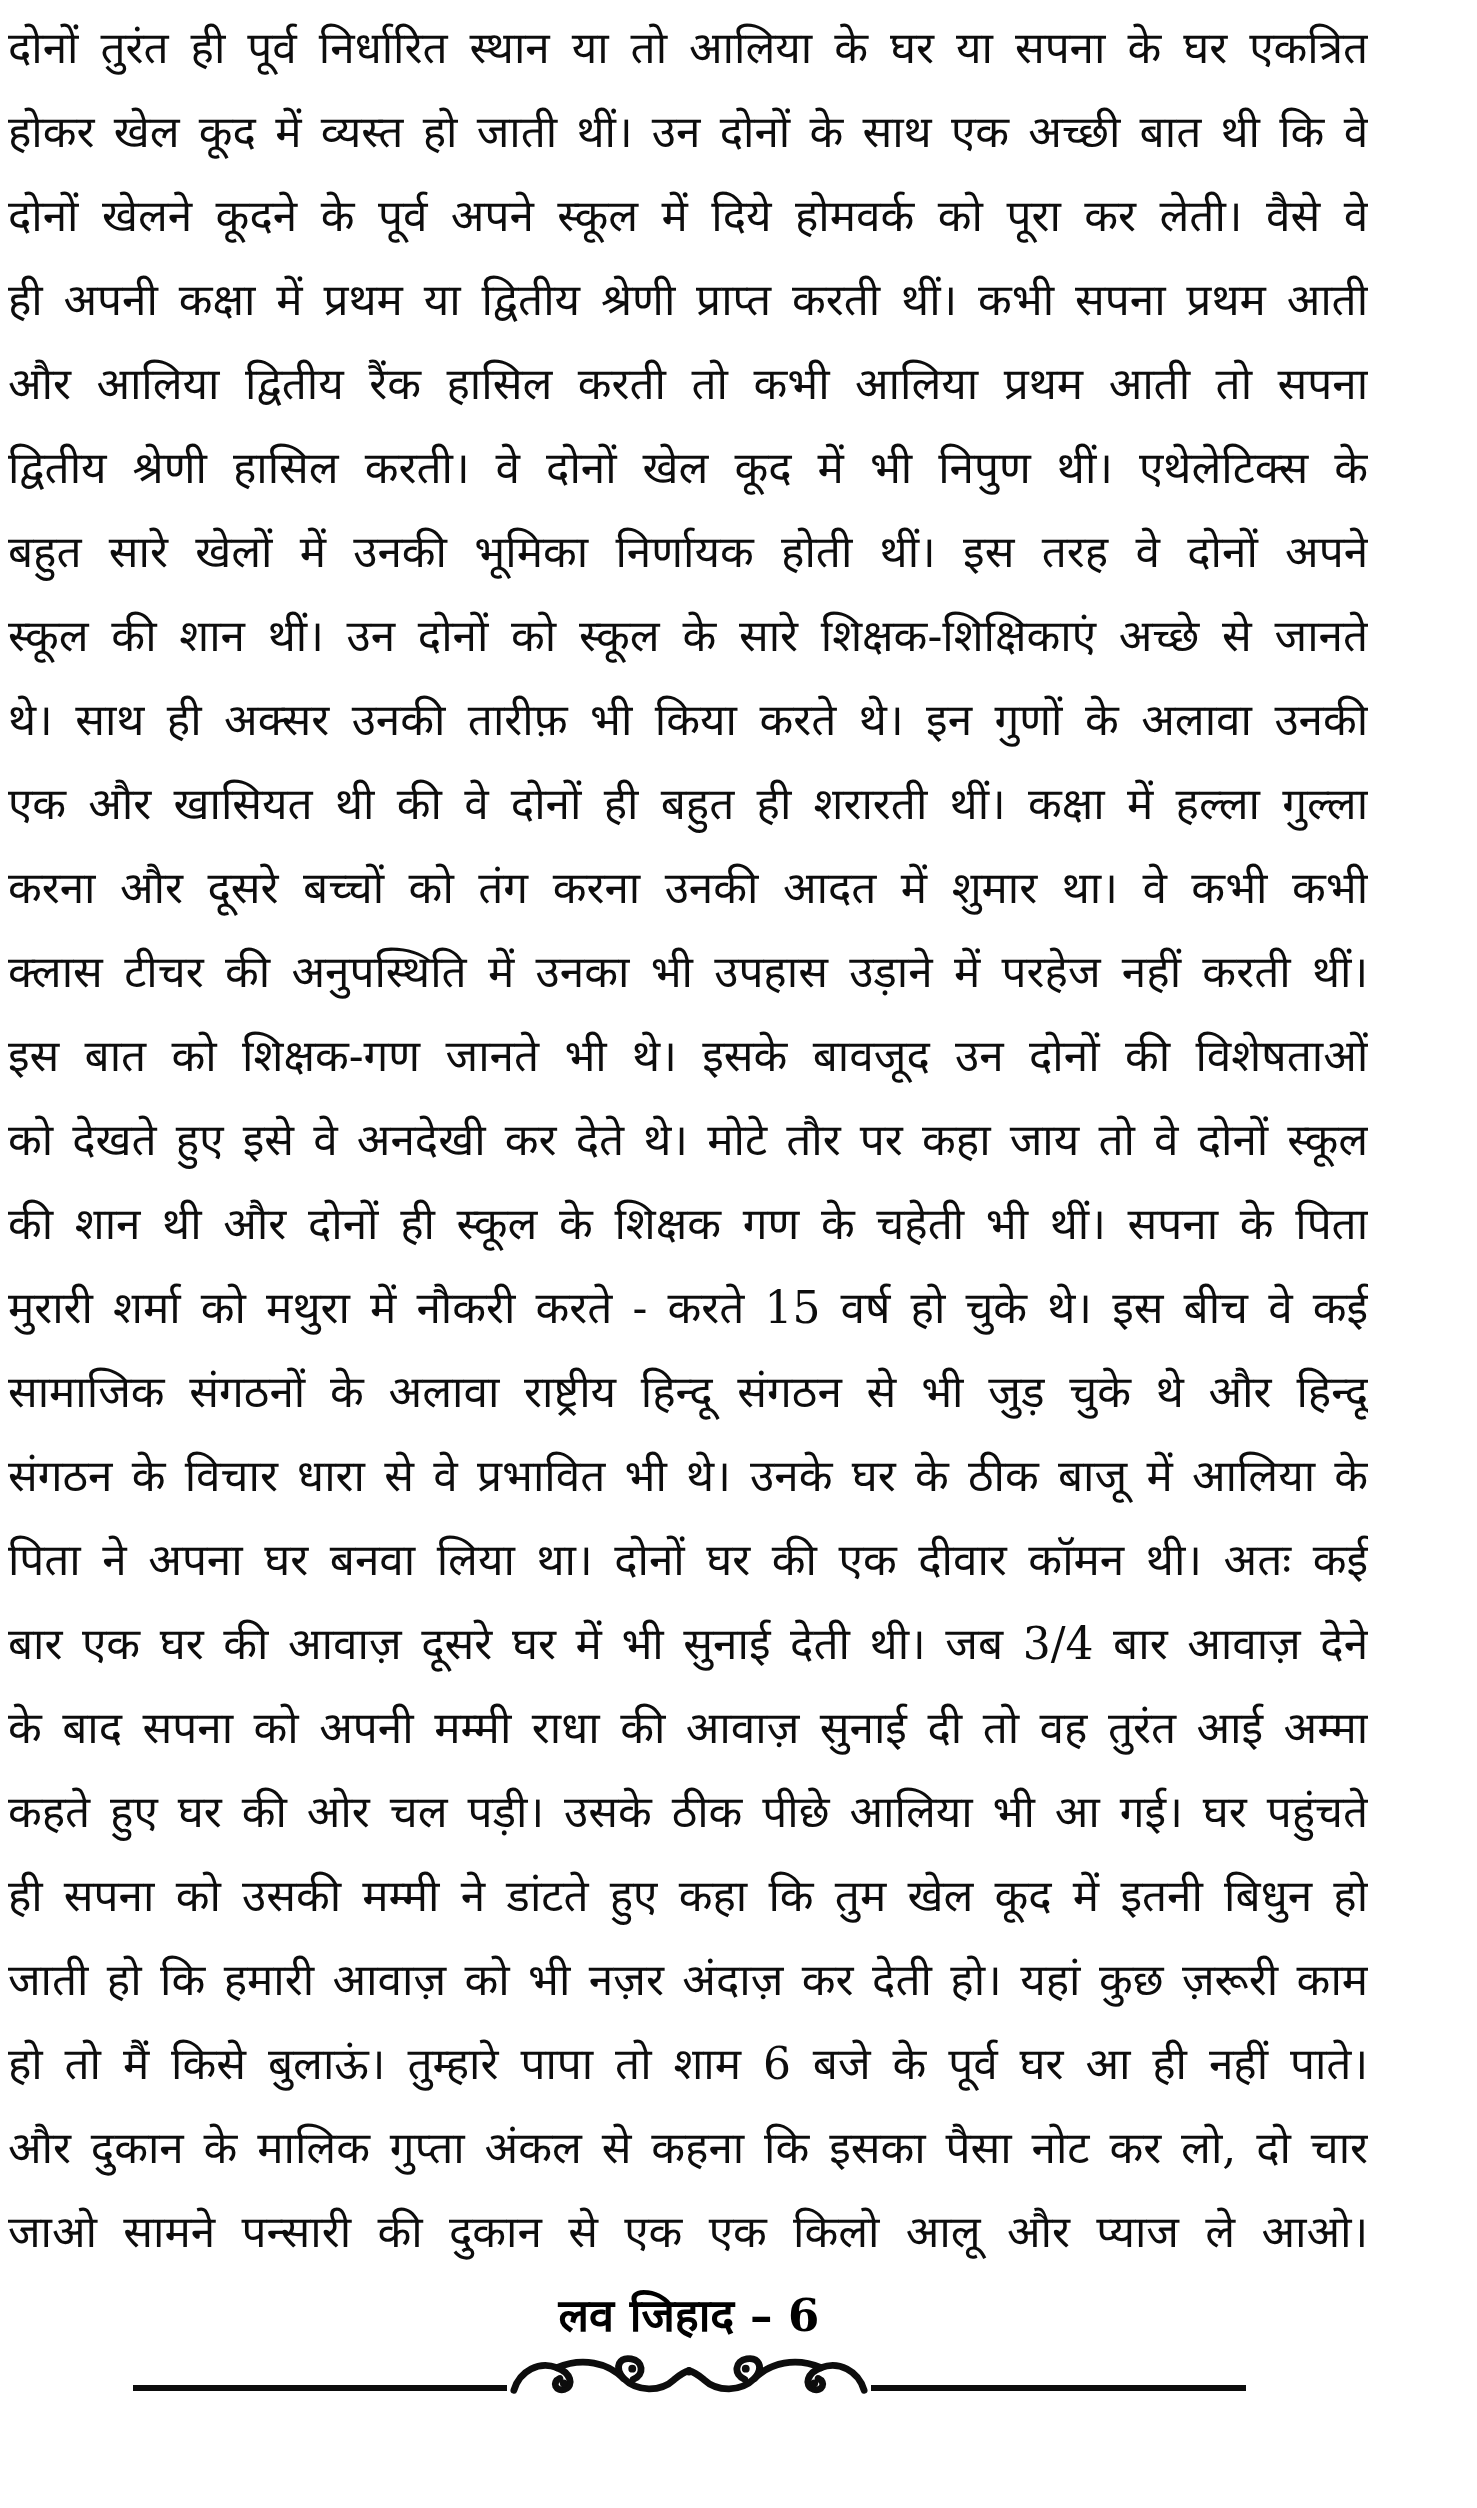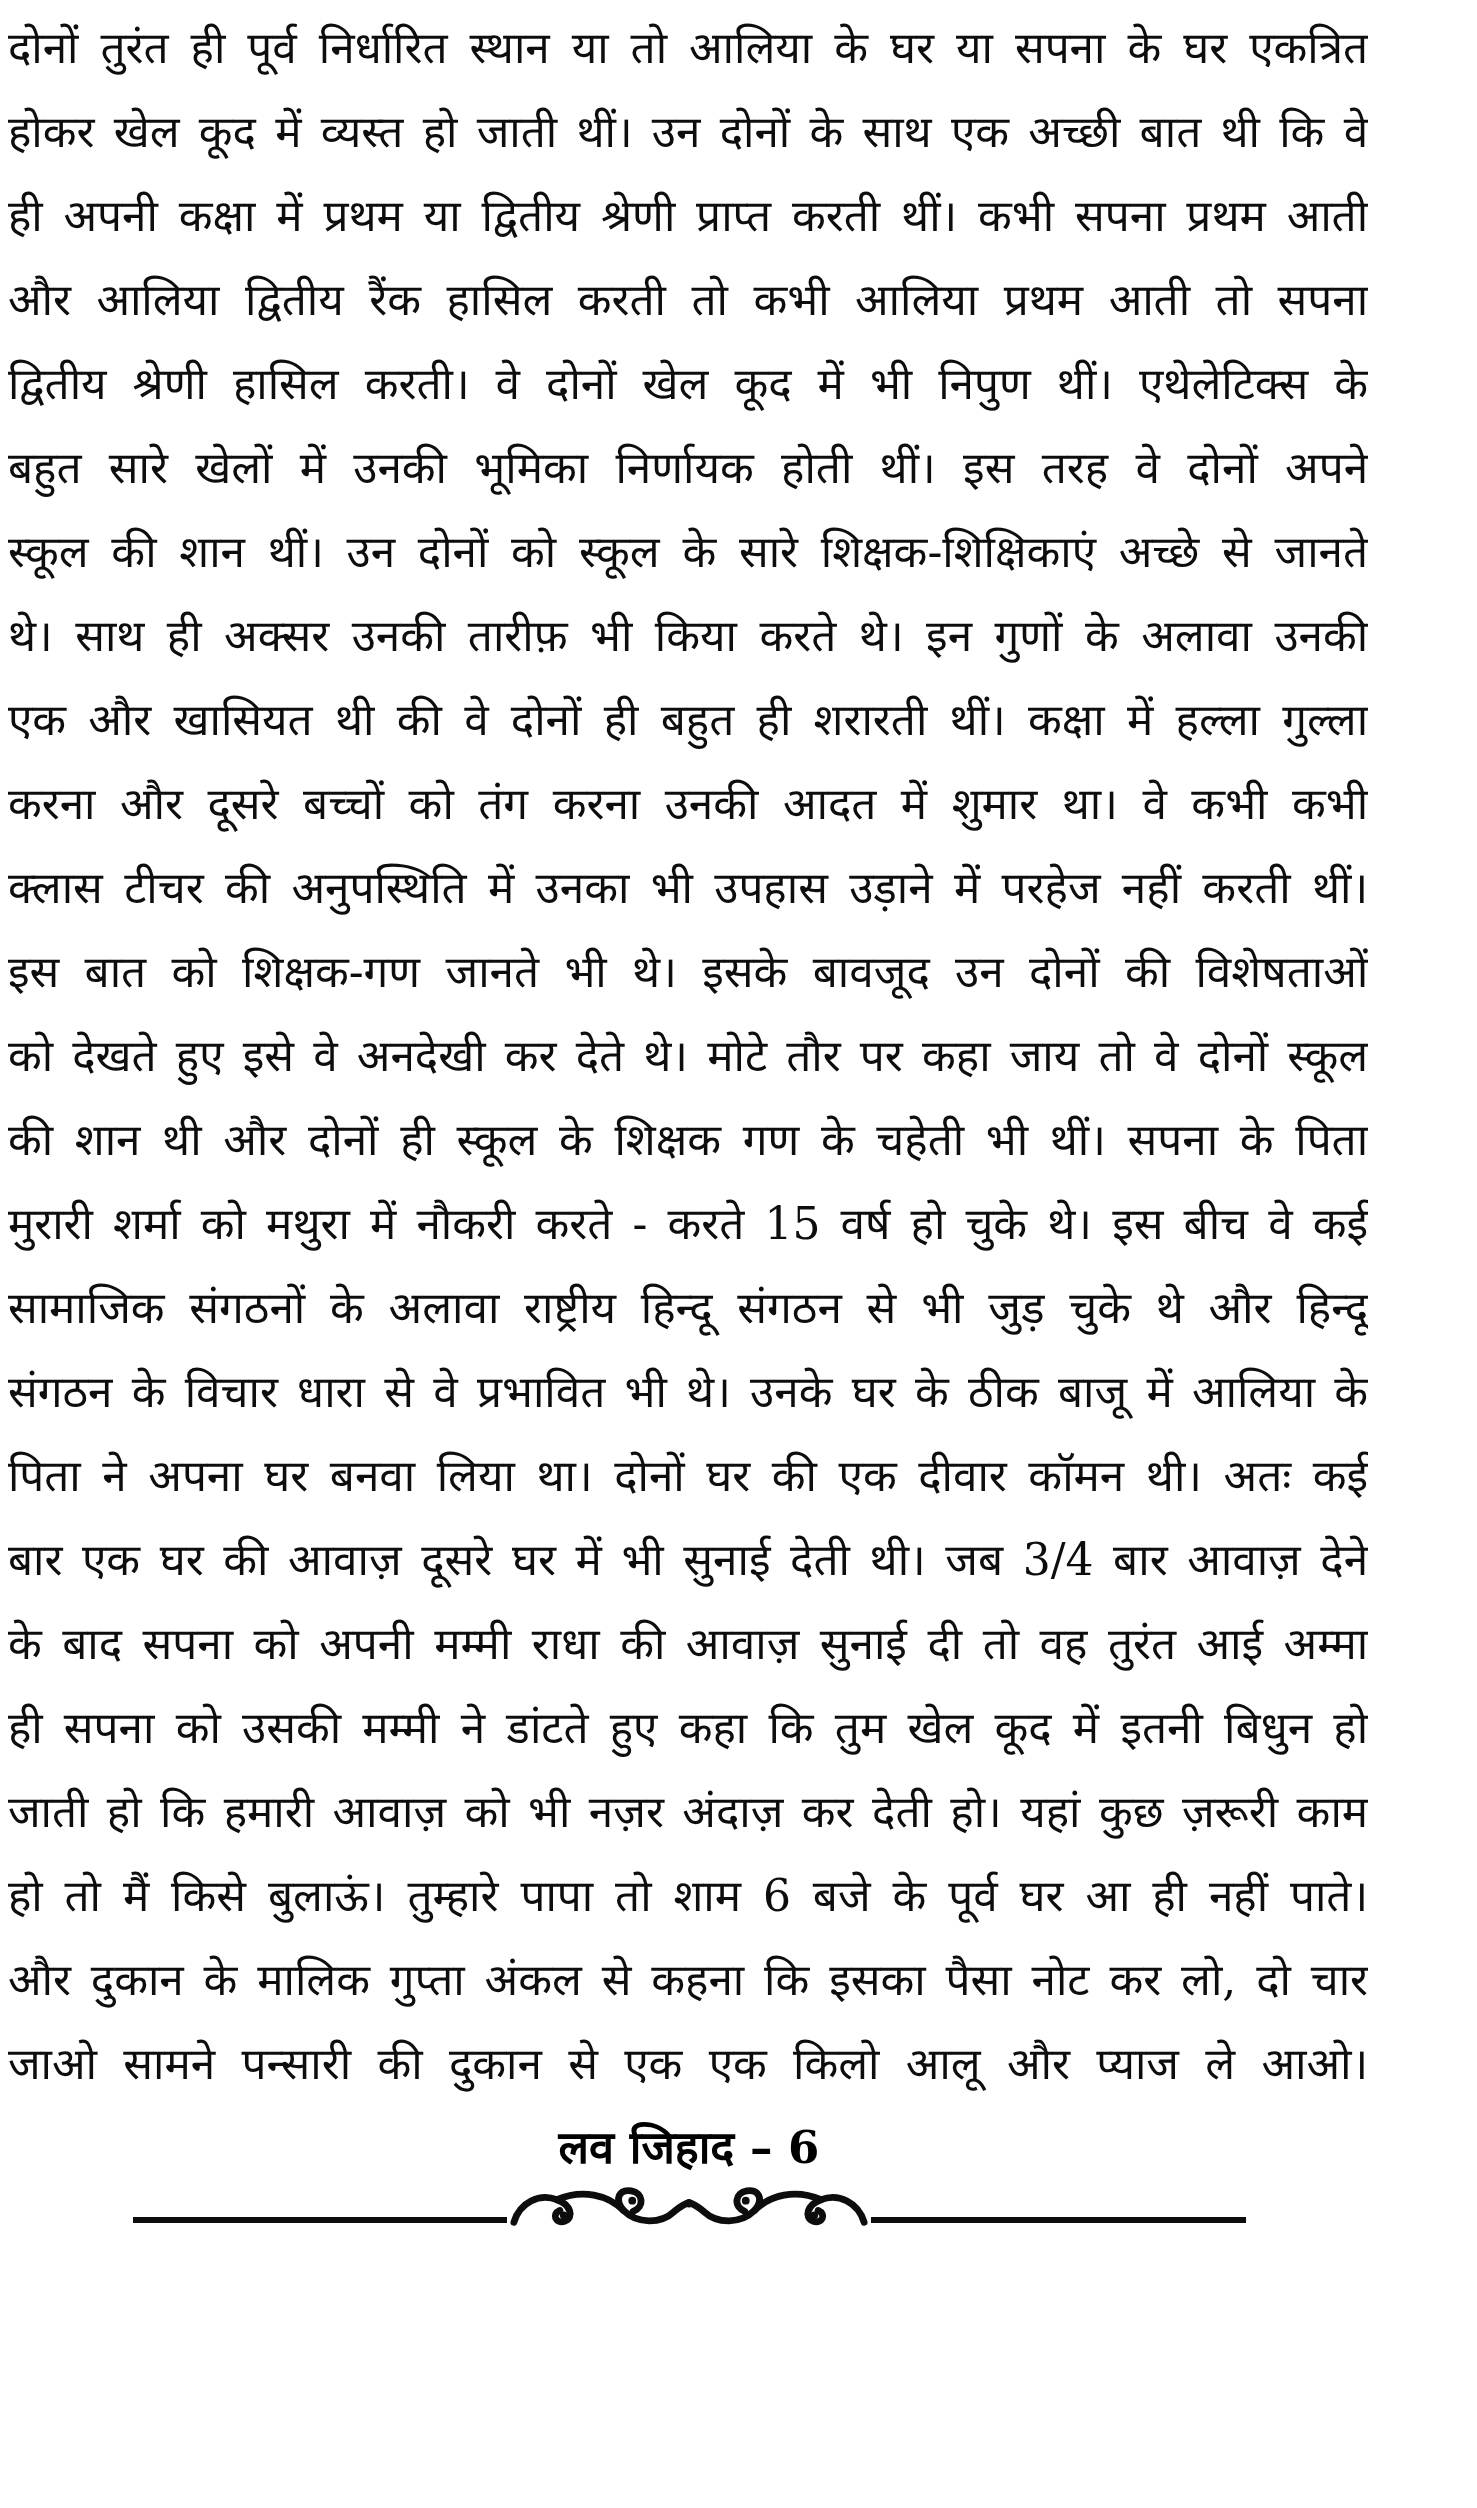--- a/index.html
+++ b/index.html
@@ -50,38 +50,40 @@
   .flourish { flex: 0 0 auto; display: block; }
 </style>
 </head>
 <body>
 
 <div class="page">
 
   <div class="body-text">
       <div class="line">दोनों तुरंत ही पूर्व निर्धारित स्थान या तो आलिया के घर या सपना के घर एकत्रित</div>
       <div class="line">होकर खेल कूद में व्यस्त हो जाती थीं। उन दोनों के साथ एक अच्छी बात थी कि वे</div>
+      <div class="line">दोनों खेलने कूदने के पूर्व अपने स्कूल में दिये होमवर्क को पूरा कर लेती। वैसे वे</div>
       <div class="line">ही अपनी कक्षा में प्रथम या द्वितीय श्रेणी प्राप्त करती थीं। कभी सपना प्रथम आती</div>
       <div class="line">और आलिया द्वितीय रैंक हासिल करती तो कभी आलिया प्रथम आती तो सपना</div>
       <div class="line">द्वितीय श्रेणी हासिल करती। वे दोनों खेल कूद में भी निपुण थीं। एथेलेटिक्स के</div>
       <div class="line">बहुत सारे खेलों में उनकी भूमिका निर्णायक होती थीं। इस तरह वे दोनों अपने</div>
       <div class="line">स्कूल की शान थीं। उन दोनों को स्कूल के सारे शिक्षक-शिक्षिकाएं अच्छे से जानते</div>
       <div class="line">थे। साथ ही अक्सर उनकी तारीफ़ भी किया करते थे। इन गुणों के अलावा उनकी</div>
       <div class="line">एक और खासियत थी की वे दोनों ही बहुत ही शरारती थीं। कक्षा में हल्ला गुल्ला</div>
       <div class="line">करना और दूसरे बच्चों को तंग करना उनकी आदत में शुमार था। वे कभी कभी</div>
       <div class="line">क्लास टीचर की अनुपस्थिति में उनका भी उपहास उड़ाने में परहेज नहीं करती थीं।</div>
       <div class="line">इस बात को शिक्षक-गण जानते भी थे। इसके बावजूद उन दोनों की विशेषताओं</div>
       <div class="line">को देखते हुए इसे वे अनदेखी कर देते थे। मोटे तौर पर कहा जाय तो वे दोनों स्कूल</div>
       <div class="line">की शान थी और दोनों ही स्कूल के शिक्षक गण के चहेती भी थीं। सपना के पिता</div>
       <div class="line">मुरारी शर्मा को मथुरा में नौकरी करते - करते 15 वर्ष हो चुके थे। इस बीच वे कई</div>
       <div class="line">सामाजिक संगठनों के अलावा राष्ट्रीय हिन्दू संगठन से भी जुड़ चुके थे और हिन्दू</div>
       <div class="line">संगठन के विचार धारा से वे प्रभावित भी थे। उनके घर के ठीक बाजू में आलिया के</div>
       <div class="line">पिता ने अपना घर बनवा लिया था। दोनों घर की एक दीवार कॉमन थी। अतः कई</div>
       <div class="line">बार एक घर की आवाज़ दूसरे घर में भी सुनाई देती थी। जब 3/4 बार आवाज़ देने</div>
       <div class="line">के बाद सपना को अपनी मम्मी राधा की आवाज़ सुनाई दी तो वह तुरंत आई अम्मा</div>
+      <div class="line">कहते हुए घर की ओर चल पड़ी। उसके ठीक पीछे आलिया भी आ गई। घर पहुंचते</div>
       <div class="line">ही सपना को उसकी मम्मी ने डांटते हुए कहा कि तुम खेल कूद में इतनी बिधुन हो</div>
       <div class="line">जाती हो कि हमारी आवाज़ को भी नज़र अंदाज़ कर देती हो। यहां कुछ ज़रूरी काम</div>
       <div class="line">हो तो मैं किसे बुलाऊं। तुम्हारे पापा तो शाम 6 बजे के पूर्व घर आ ही नहीं पाते।</div>
       <div class="line">और दुकान के मालिक गुप्ता अंकल से कहना कि इसका पैसा नोट कर लो, दो चार</div>
       <div class="line">जाओ सामने पन्सारी की दुकान से एक एक किलो आलू और प्याज ले आओ।</div>
     </div>
 
   <div class="footer">
     <div class="footer-title">लव जिहाद – 6</div>
 

